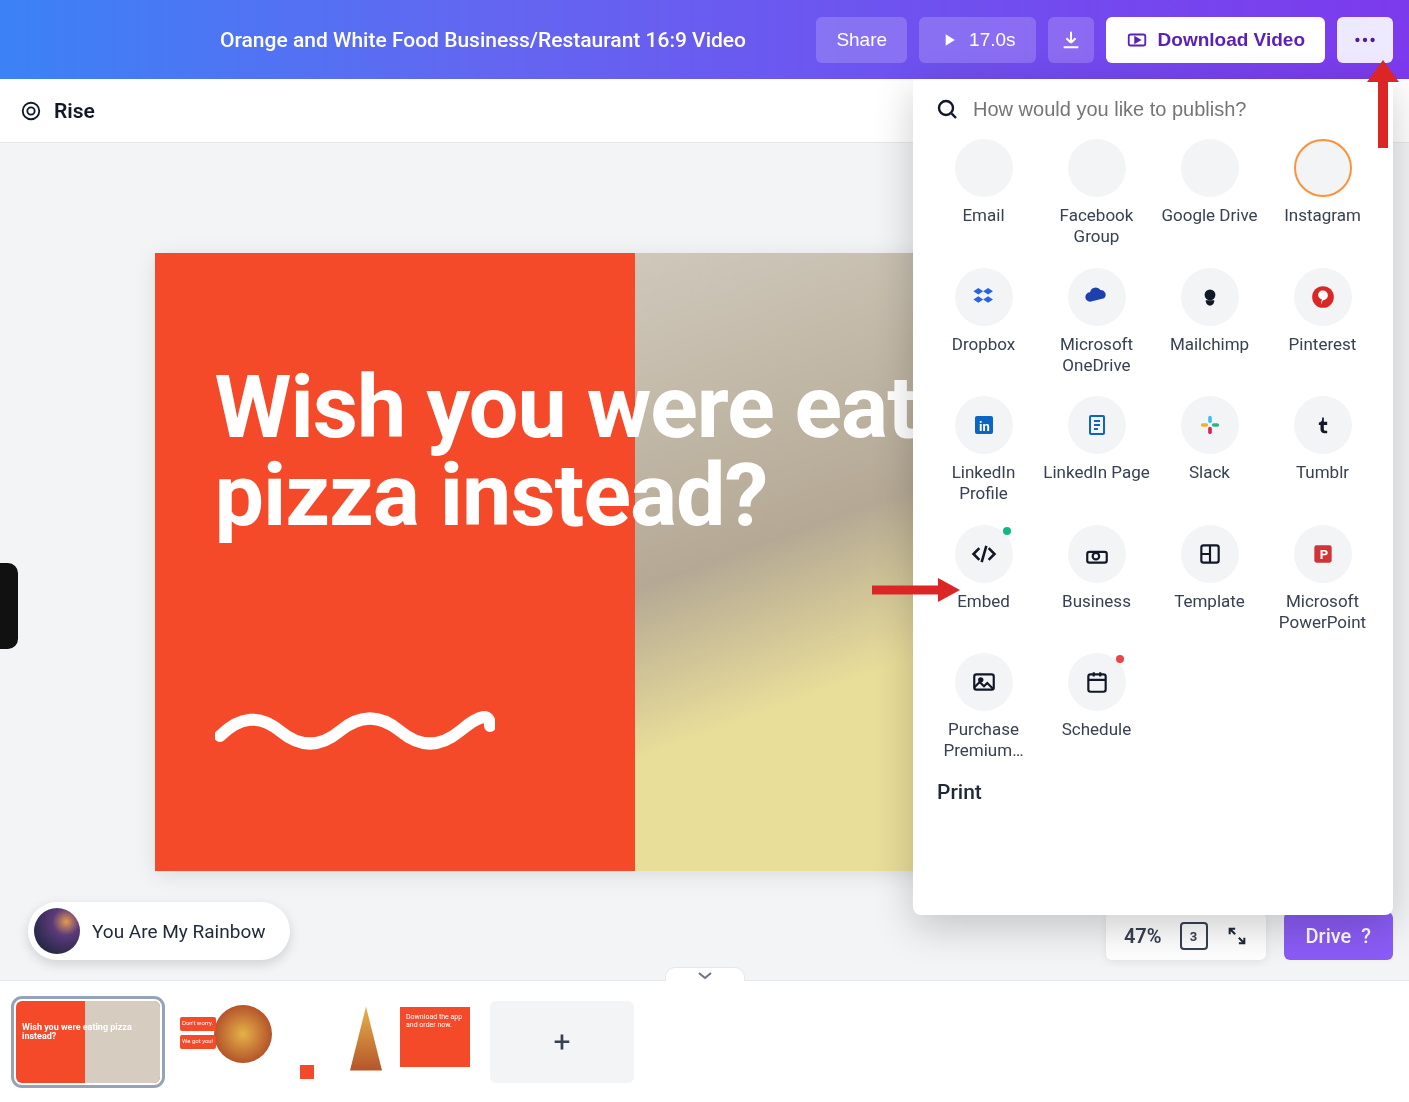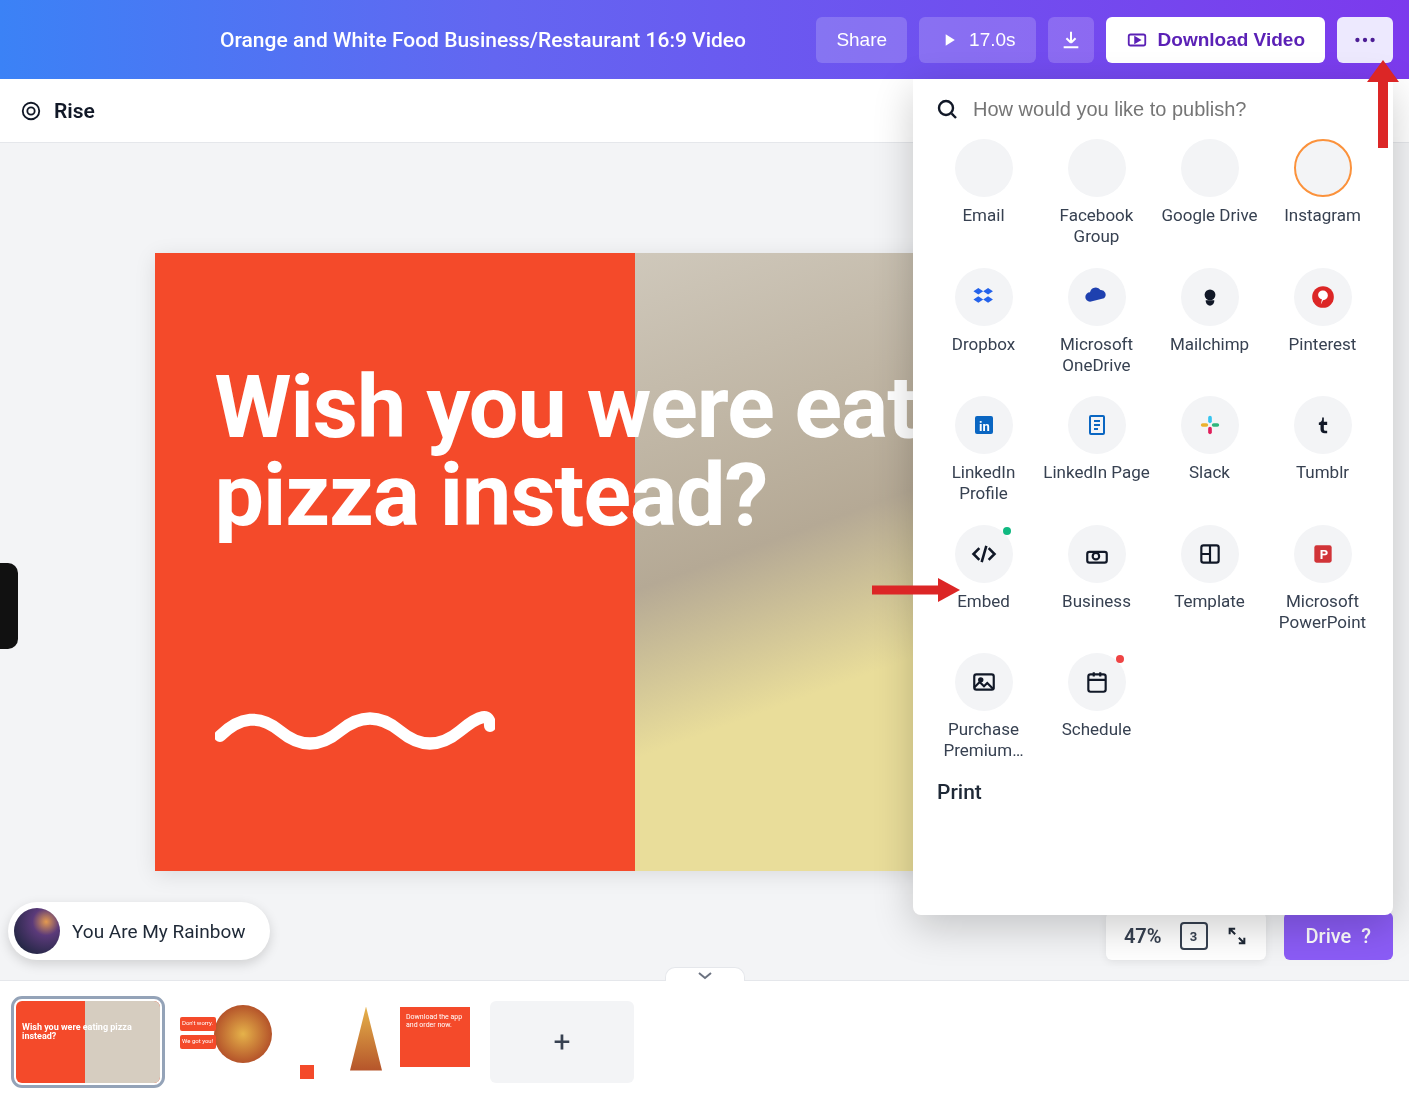--- a/index.html
+++ b/index.html
@@ -123,21 +123,21 @@
   position: absolute;
   left: 0; top: 420px;
   width: 18px; height: 86px;
   background: #111;
   border-radius: 0 10px 10px 0;
 }
 
 
 .audio-chip {
   position: absolute;
-  left: 8px;
+  left: 28px;
   bottom: 20px;
   display: flex;
   align-items: center;
   gap: 12px;
   background: #fff;
   border-radius: 999px;
   padding: 6px 24px 6px 6px;
   box-shadow: 0 4px 12px rgba(0,0,0,0.15);
   font-size: 19px;
   color: #1f2937;

